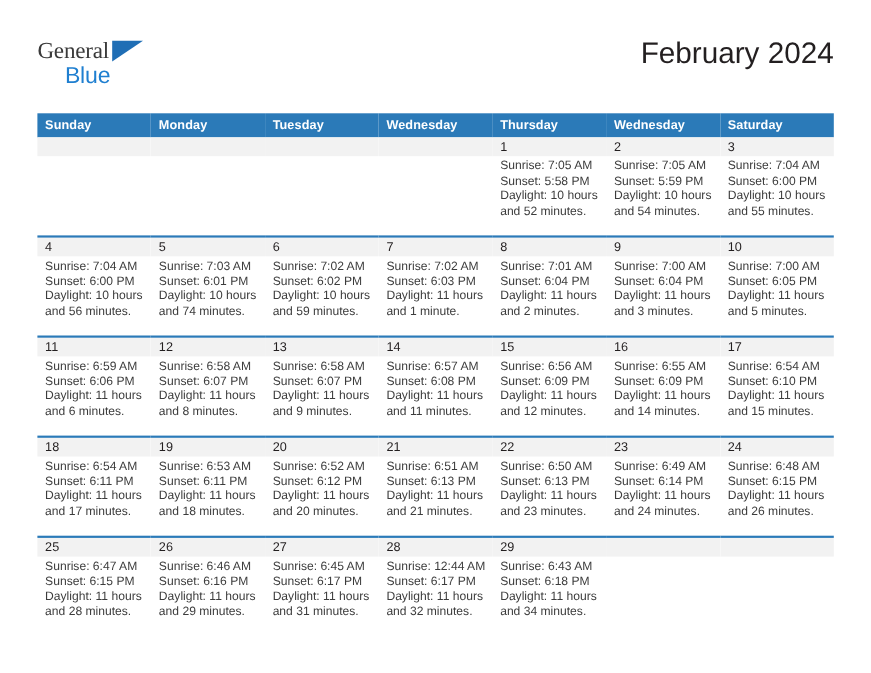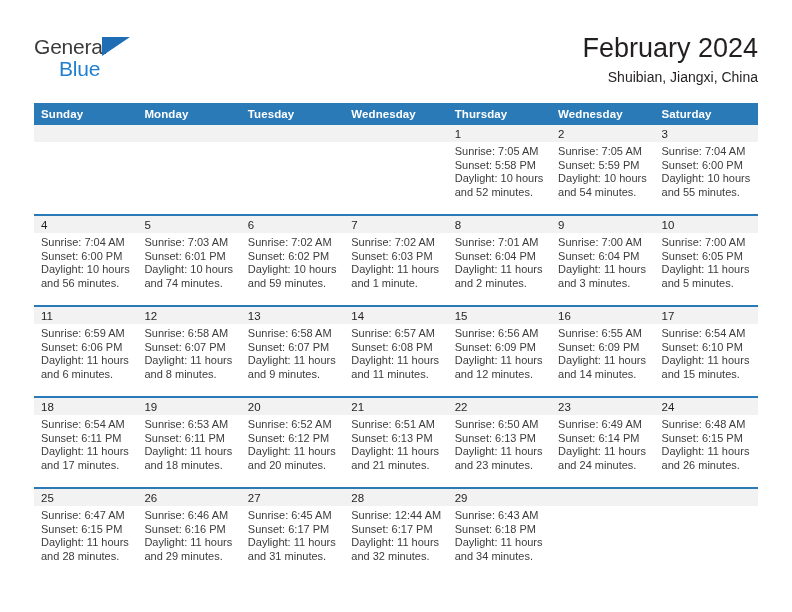--- a/index.html
+++ b/index.html
@@ -36,21 +36,21 @@
     top: 36px;
     width: 160px;
     height: 50px;
     line-height: 1;
   }
   .logo-row1 {
     position: relative;
     font-size: 21px;
     color: #3a3a3a;
     letter-spacing: -0.2px;
-    font-family: Liberation Sans, sans-serif;
+    font-family: Liberation Serif, serif;
     height: 23px;
   }
   .logo-tri {
     position: absolute;
     left: 68px;
     top: 1px;
     width: 0;
     height: 0;
     border-left: 28px solid #1f6eb5;
     border-bottom: 19px solid transparent;
@@ -61,21 +61,21 @@
     margin-left: 25px;
     font-size: 21px;
     color: #1f7fd0;
     letter-spacing: -0.2px;
   }
 
   .title-block {
     position: absolute;
     right: 34px;
     top: 34px;
-    text-align: right;
+    text-align: left;
   }
   .month-title {
     font-size: 27px;
     color: #231f20;
     font-weight: normal;
     line-height: 1.08;
     white-space: nowrap;
   }
   .location {
     margin-top: 7px;
@@ -151,21 +151,20 @@
     <div class="logo">
       <div class="logo-row1">
         <span>General</span>
         <span class="logo-tri"></span>
       </div>
       <div class="logo-row2">Blue</div>
     </div>
 
     <div class="title-block">
       <div class="month-title">February 2024</div>
-      <div class="location">Shuibian, Jiangxi, China</div>
     </div>
 
   </div>
 
   <div class="calendar">
     <table class="cal">
       <colgroup>
         <col>
           <col>
           <col>

